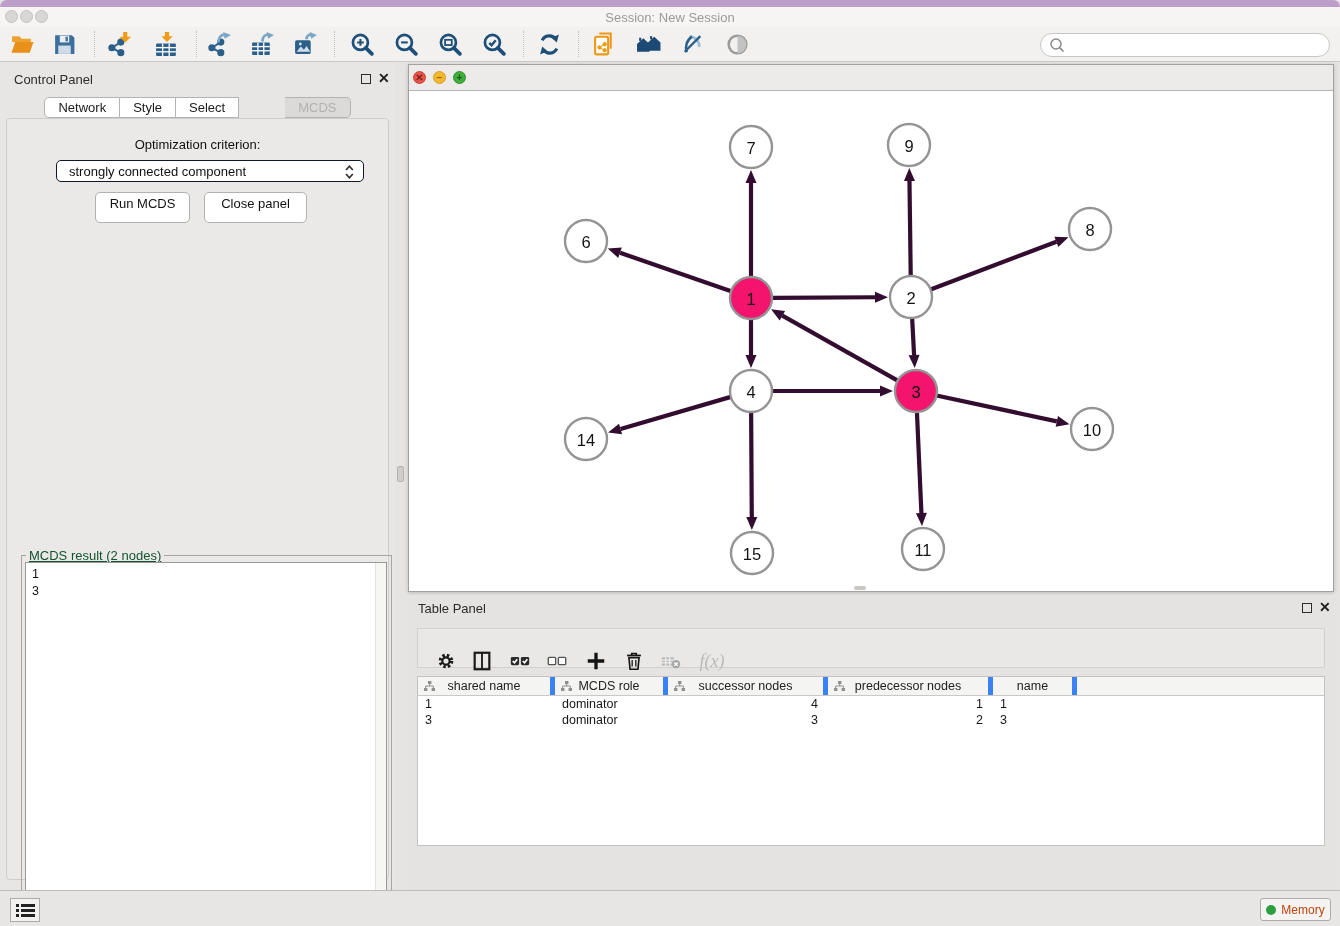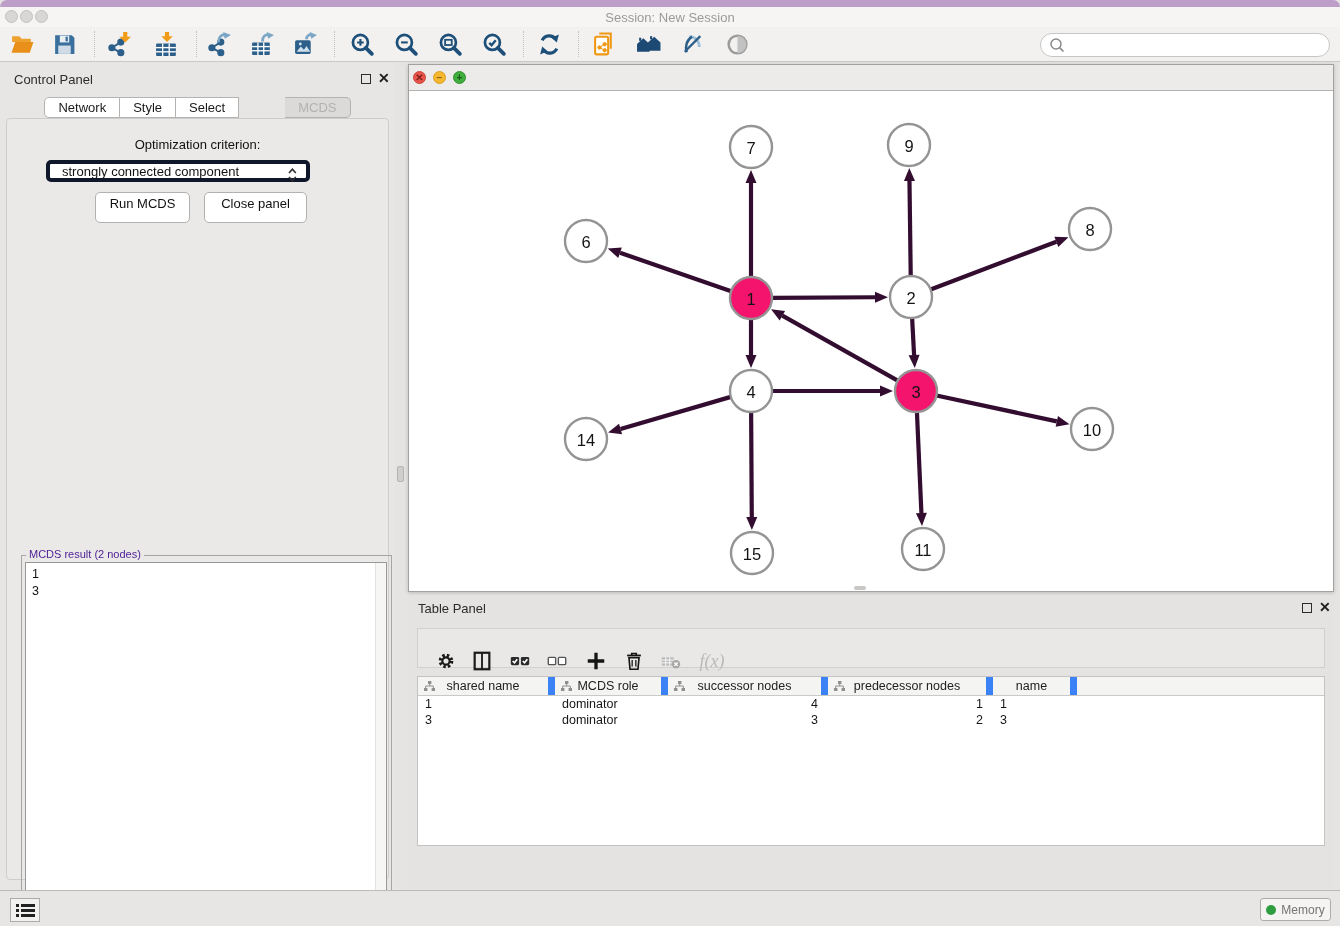--- a/index.html
+++ b/index.html
@@ -25,25 +25,25 @@
   .panel-title { position:absolute; left:14px; top:10px; font-size:13px; color:#2c2c2c; }
   .float-ic { position:absolute; top:12px; width:10px; height:10px; border:1.5px solid #2c2c2c; background:transparent; }
   .close-ic { position:absolute; top:8px; font-size:14px; font-weight:bold; color:#1d1d1d; line-height:16px; }
   .cp-tabs { position:absolute; left:0; top:35px; width:100%; display:flex; justify-content:center; }
   .cp-tab { height:21px; line-height:19px; padding:0 13px; font-size:13px; color:#1a1a1a; background:#fff; border:1px solid #b5b3b1; border-left:none; cursor:default; }
   .cp-tab:first-child { border-left:1px solid #b5b3b1; border-radius:5px 0 0 5px; }
   .cp-tab:last-child { border-radius:0 5px 5px 0; }
   .cp-tab.sel { background:#dbdad8; color:#b3b2b0;margin-left:46px; }
   .cp-body { position:absolute; left:6px; top:56px; width:383px; height:762px; background:#eae9e8; border:1px solid #cfcdcb; border-radius:4px; }
   .opt-label { position:absolute; left:0; top:18px; width:100%; text-align:center; font-size:13px; color:#111; }
-  .mac-select { position:absolute; left:39px; top:41px; width:264px; height:22px; background:#fff; border:4px solid #0f172a; border-radius:5px; font-size:13px; color:#111; display:flex; align-items:center; padding-left:12px; }
+  .mac-select { position:absolute; left:49px; top:41px; width:308px; height:22px; background:#fff; border:1px solid #0f172a; border-radius:5px; font-size:13px; color:#111; display:flex; align-items:center; padding-left:12px; }
   .sel-arrows { position:absolute; right:6px; top:3px; }
   .mac-btn { position:absolute; top:73px; height:31px; background:#fff; border:1px solid #b3b1af; border-radius:5px; font-size:13px; color:#111; text-align:center; line-height:21px; }
   .fieldset { position:absolute; left:14px; top:436px; width:371px; height:378px; border:1px solid #a8a6a4; }
-  .legend { position:absolute; left:4px; top:-8px; background:#eae9e8; padding:0 3px; font-size:11px; color:#4c1d95; }
+  .legend { position:absolute; left:4px; top:-8px; background:#eae9e8; padding:0 3px; font-size:13px; color:#14532d;text-decoration:underline; }
   .result-box { position:absolute; left:3px; top:6px; right:4px; bottom:5px; background:#fff; border:1px solid #9a9896; }
   .result-scroll { position:absolute; right:0; top:0; bottom:0; width:11px; background:#f6f6f5; border-left:1px solid #e2e2e0; }
   .result-lines { padding:3px 6px; font-size:12.5px; line-height:17px; color:#111; }
 
   
   .splitter { position:absolute; left:397px; top:466px; width:7px; height:16px; background:#cfcecc; border:1px solid #b5b3b1; border-radius:2px; }
 
   
   .net-window { position:absolute; left:408px; top:64px; width:926px; height:528px; background:#fff; border:1px solid #a3a19f; box-shadow:0 1px 4px rgba(0,0,0,0.18); }
   .net-titlebar { position:absolute; left:0; top:0; width:100%; height:26px; background:#ecebe9; border-bottom:1px solid #b5b3b1; }
@@ -53,34 +53,34 @@
   .scroll-nub { position:absolute; left:445px; bottom:1px; width:12px; height:4px; background:#c9c7c5; border-radius:2px; }
 
   
   .table-panel { position:absolute; left:408px; top:595px; width:926px; height:295px; background:#e4e3e1; }
   .tp-toolbar { position:absolute; left:9px; right:9px; top:33px; height:40px; background:#e9e8e6; border:1px solid #d2d0ce; }
   .tpbtn { position:absolute; top:7px; width:26px; height:26px; display:flex; align-items:center; justify-content:center;margin-top:12px; }
   .tpbtn svg { width:22px; height:22px; }
   .fx-label { font-family:"Liberation Serif",serif; font-style:italic; font-size:18px; color:#b9b9b9; }
   .tbl-frame { position:absolute; left:9px; right:9px; top:81px; height:170px; background:#fff; border:1px solid #c5c3c1; }
   .tbl-head { display:flex; height:19px; background:#f4f4f3; border-bottom:1px solid #c9c9c7; }
-  .th { position:relative; display:flex; align-items:center; justify-content:center; font-size:12.5px; color:#222; border-right:7px solid #3b82f6; }
+  .th { position:relative; display:flex; align-items:center; justify-content:center; font-size:12.5px; color:#222; border-right:5px solid #3b82f6; }
   .th svg { position:absolute; left:6px; }
   .tbl-row { display:flex; height:16px; align-items:center; }
   .td { font-size:12.5px; color:#161616; white-space:nowrap; overflow:hidden; }
   .tp-tabs { position:absolute; left:0; right:0; top:268px; display:flex; justify-content:center; }
   .bt-tab { height:24px; line-height:22px; padding:0 14px; font-size:13px; font-weight:bold; color:#141414; background:#fff; border:1px solid #b7b5b3; border-left:none; }
   .bt-tab:first-child { border-left:1px solid #b7b5b3; border-radius:6px 0 0 6px; }
   .bt-tab:last-child { border-radius:0 6px 6px 0; }
   .bt-tab.sel { background:#d7d6d4; color:#b3b2b0; font-weight:normal; }
 
   
   .statusbar { position:absolute; left:0; top:890px; width:1340px; height:36px; background:#e7e6e4; border-top:1px solid #bdbbb9; }
   .list-btn { position:absolute; left:10px; top:7px; width:30px; height:24px; background:#f2f1ef; border:1px solid #aeacaa; display:flex; align-items:center; justify-content:center; }
-  .mem-btn { position:absolute; right:9px; top:7px; width:71px; height:23px; background:#f5f4f2; border:1px solid #aeacaa; border-radius:3px; display:flex; align-items:center; justify-content:center; gap:5px; font-size:12px; color:#737373; }
+  .mem-btn { position:absolute; right:9px; top:7px; width:71px; height:23px; background:#f5f4f2; border:1px solid #aeacaa; border-radius:3px; display:flex; align-items:center; justify-content:center; gap:5px; font-size:12px; color:#c2410c; }
   .mem-dot { width:10px; height:10px; border-radius:50%; }
 </style>
 </head>
 <body>
 
 <div class="screen">
 
   <div class="top-strip"></div>
   <div class="titlebar">
     <div class="traffic-gray" style="left:5px"></div>

